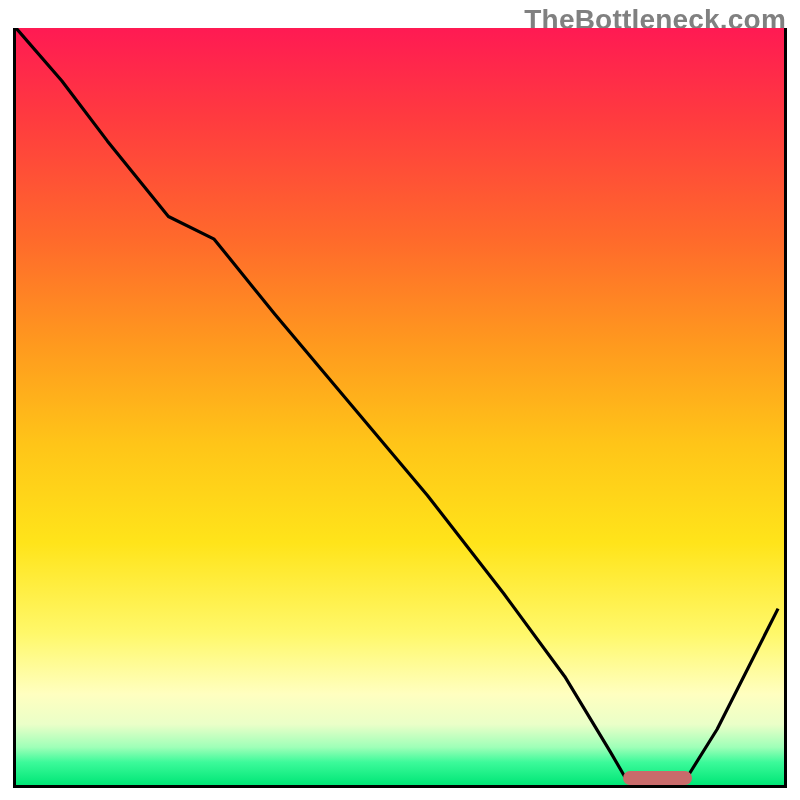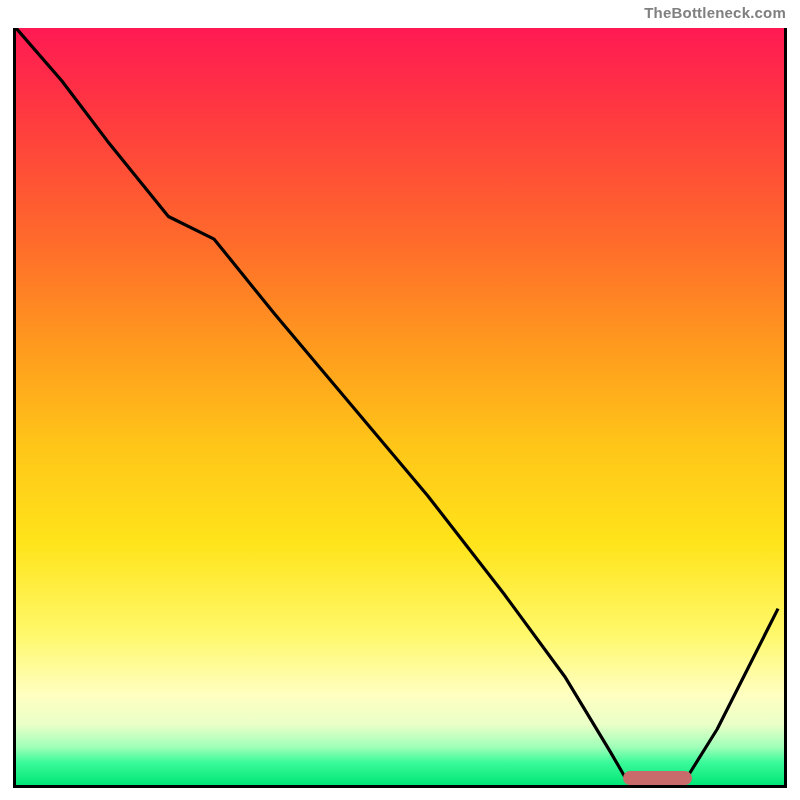--- a/index.html
+++ b/index.html
@@ -60,21 +60,21 @@
     position: absolute;
     height: 14px;
     border-radius: 7px;
     background: #c96b6b;
   }
   .watermark {
     position: absolute;
     top: 4px;
     right: 14px;
     font-family: Arial, Helvetica, sans-serif;
-    font-size: 15px;
+    font-size: 28px;
     font-weight: 600;
     color: #808080;
     letter-spacing: 0.2px;
   }
 </style>
 </head>
 <body>
 
 <div class="chart-container">
   <div class="watermark">TheBottleneck.com</div>

